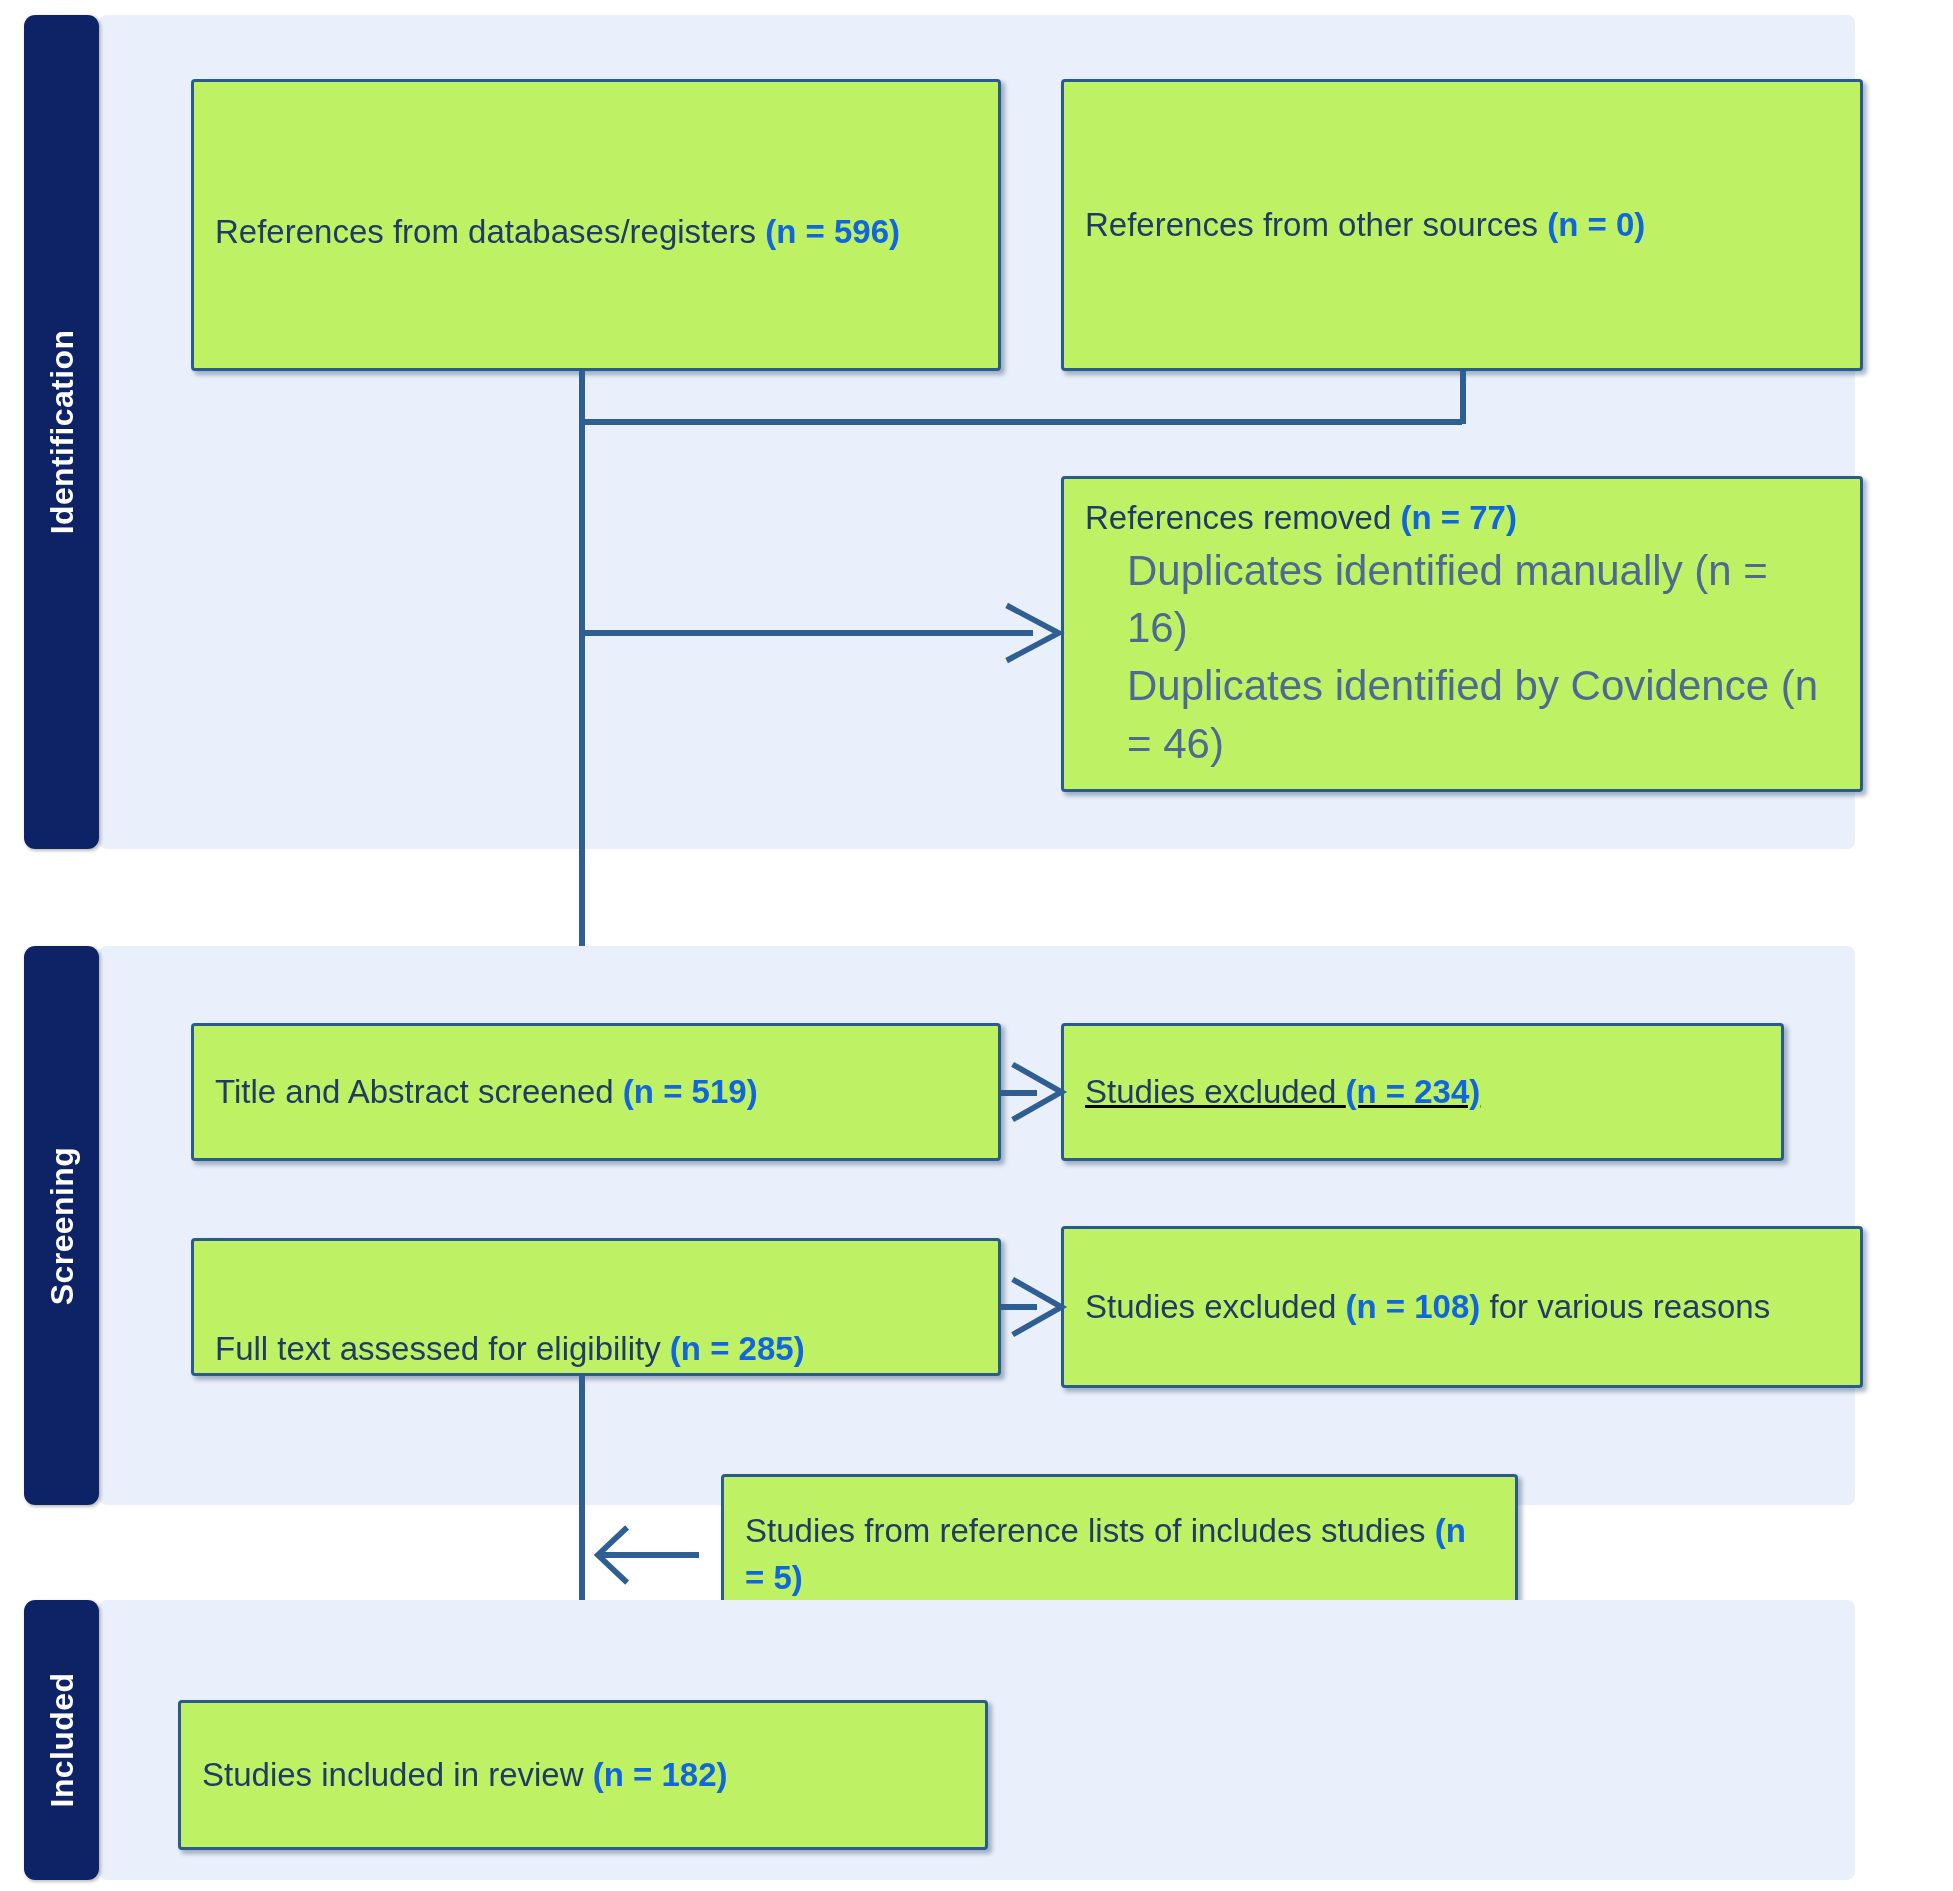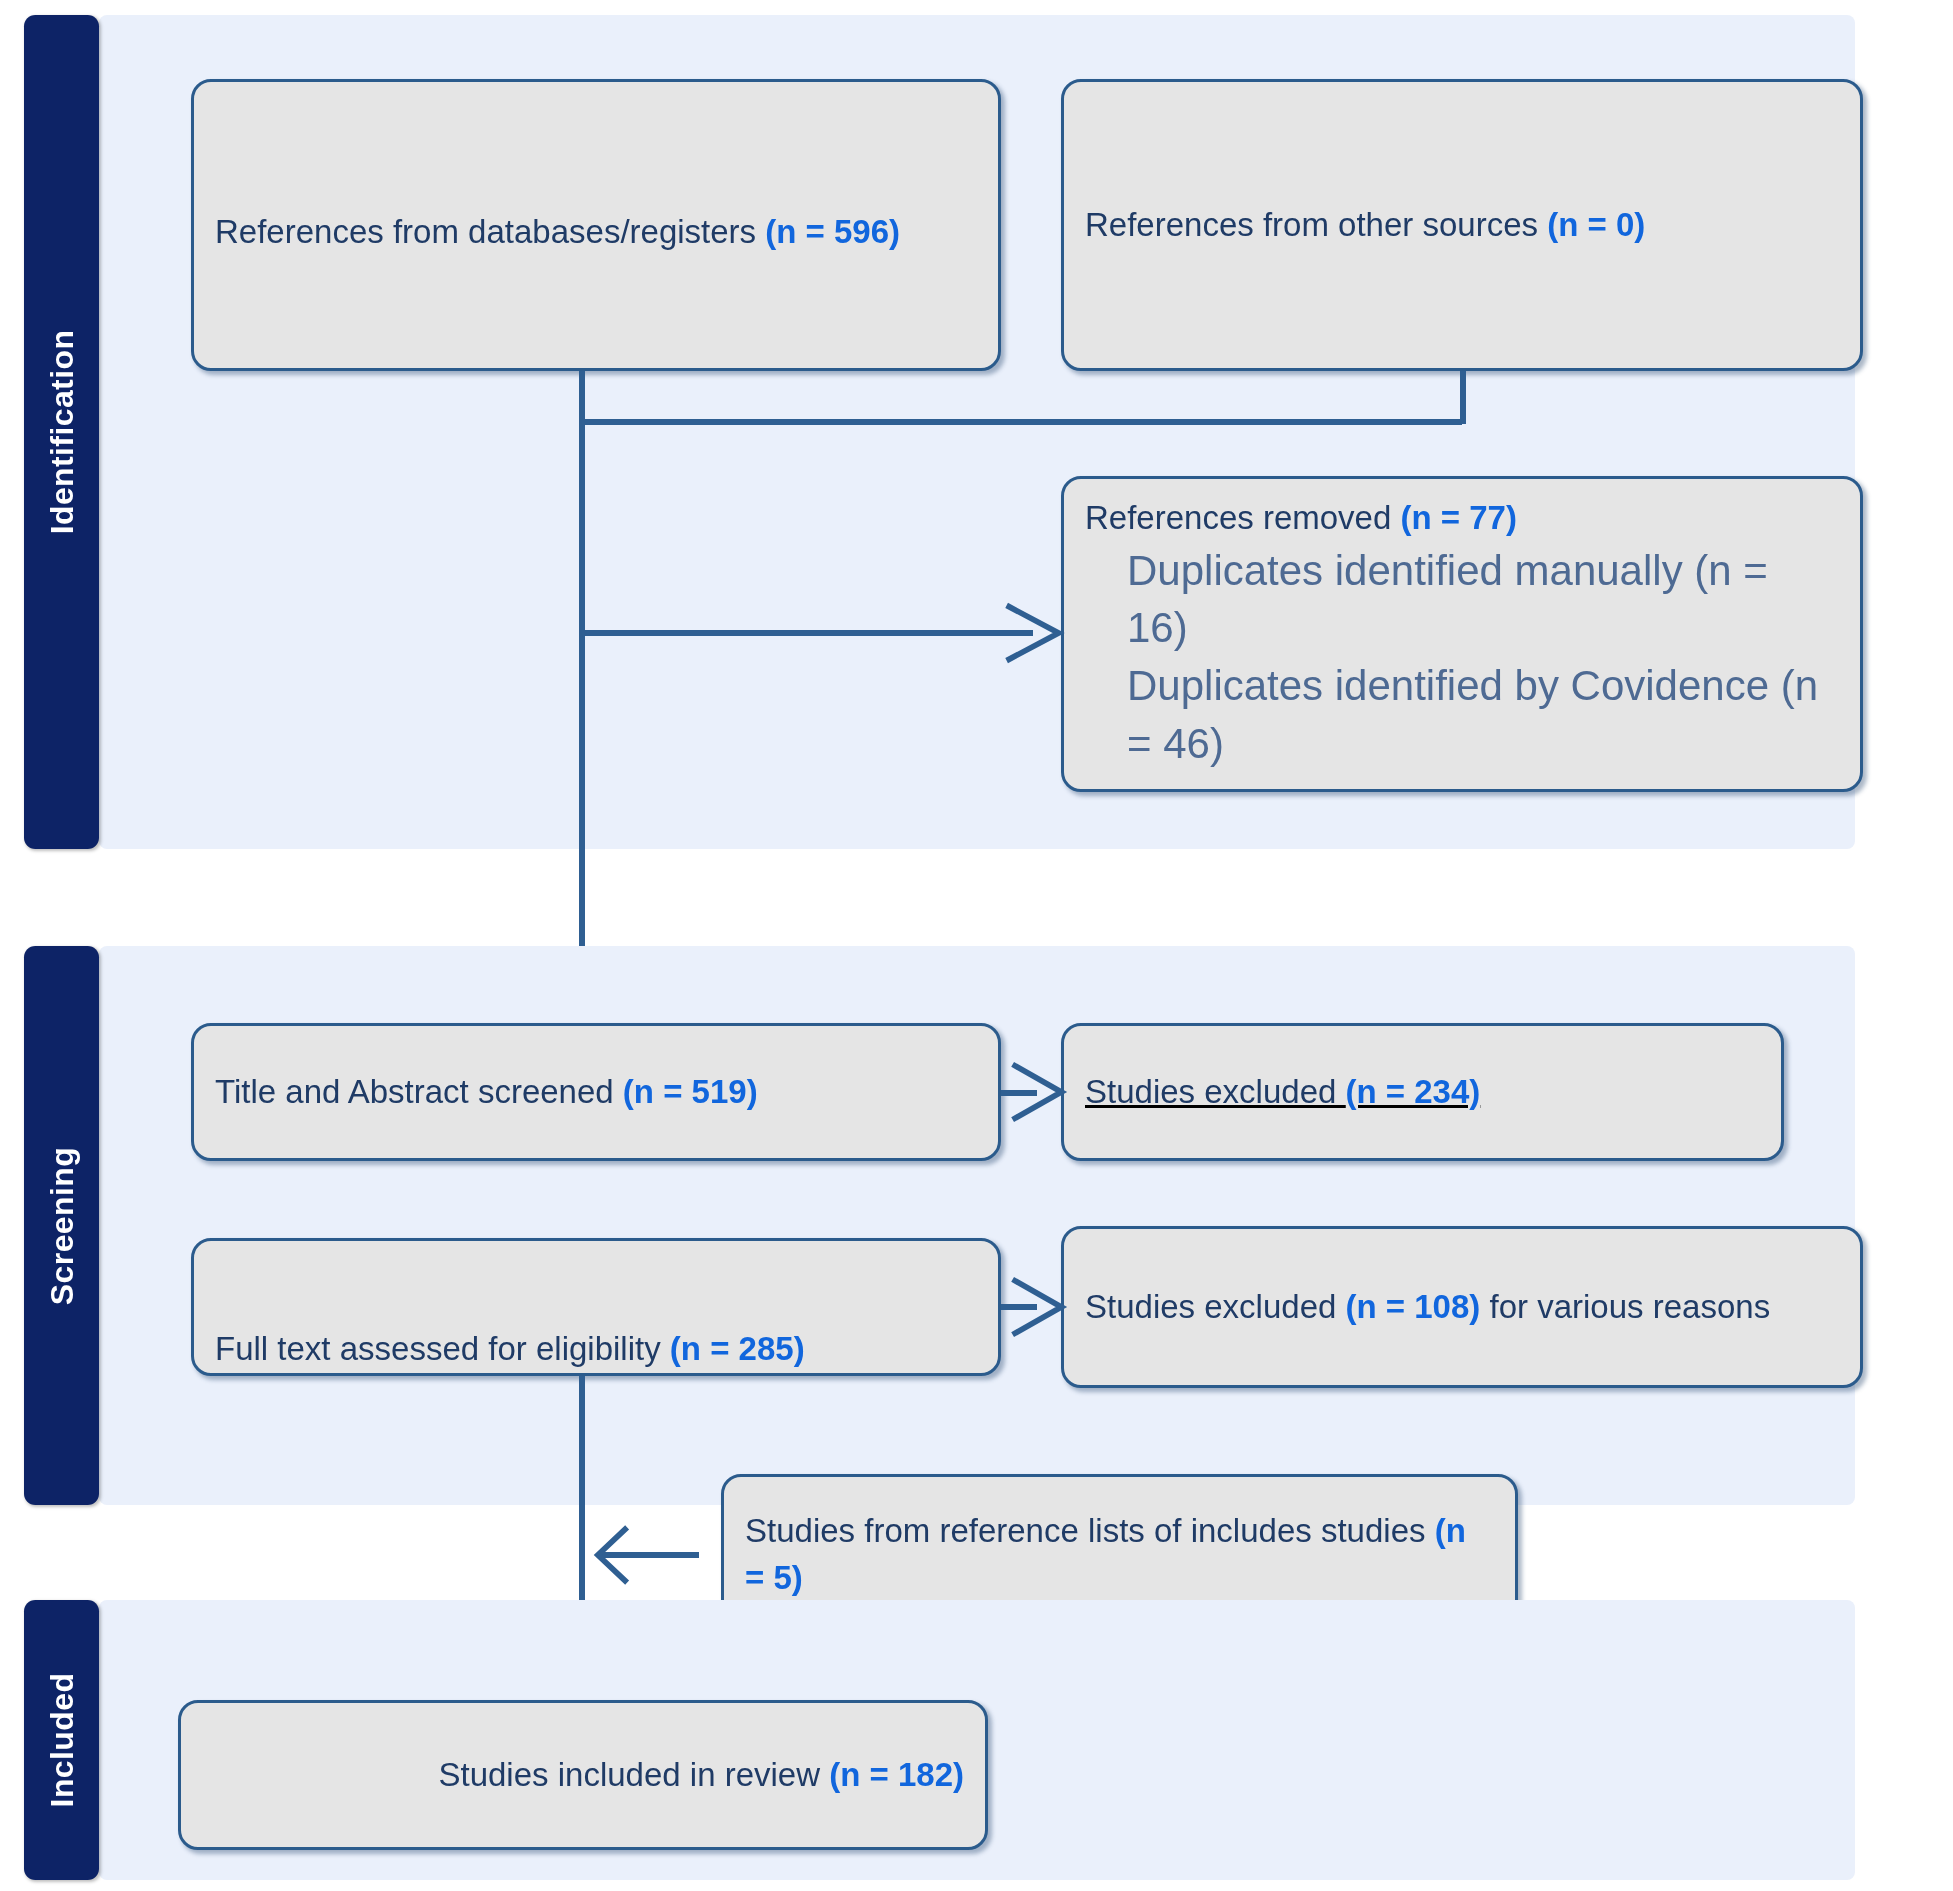--- a/index.html
+++ b/index.html
@@ -35,23 +35,23 @@
     white-space:nowrap;
     color:#ffffff;
     font-weight:bold;
     font-size:32px;
     letter-spacing:0.4px;
   }
 
   
   .node{
     position:absolute;
-    background:#e5e5e5;
+    background:#bef264;
     border:3.2px solid #2b5b8c;
-    border-radius:20px;
+    border-radius:4px;
     box-sizing:border-box;
     box-shadow:3.2px 3.2px 4px rgba(40,70,110,.38);
     display:flex;
     align-items:center;
   }
   .node .txt{
     padding:0 21px;
     width:100%;
     box-sizing:border-box;
     font-size:33px;
@@ -194,20 +194,20 @@
     <svg width="65" height="65" viewBox="0 0 80 80">
       <path d="M26 -34 L-10 0 L26 34" fill="none" stroke="#2f5f92" stroke-width="7"></path>
     </svg>
   </div>
 
   <div class="band" style="left:99px; top:1600px; width:1756px; height:280px;"></div>
   <div class="band-label" style="left:24px; top:1600px; width:75px; height:280px;">
     <span>Included</span>
   </div>
 
-  <div class="node" style="left:178px; top:1700px; width:810px; height:150px;text-align:right;">
+  <div class="node" style="left:178px; top:1700px; width:810px; height:150px;">
     <div class="txt">
       <span>Studies included in review </span><b>(n = 182)</b>
     </div>
   </div>
 
 </div>
 
 
 </body></html>

